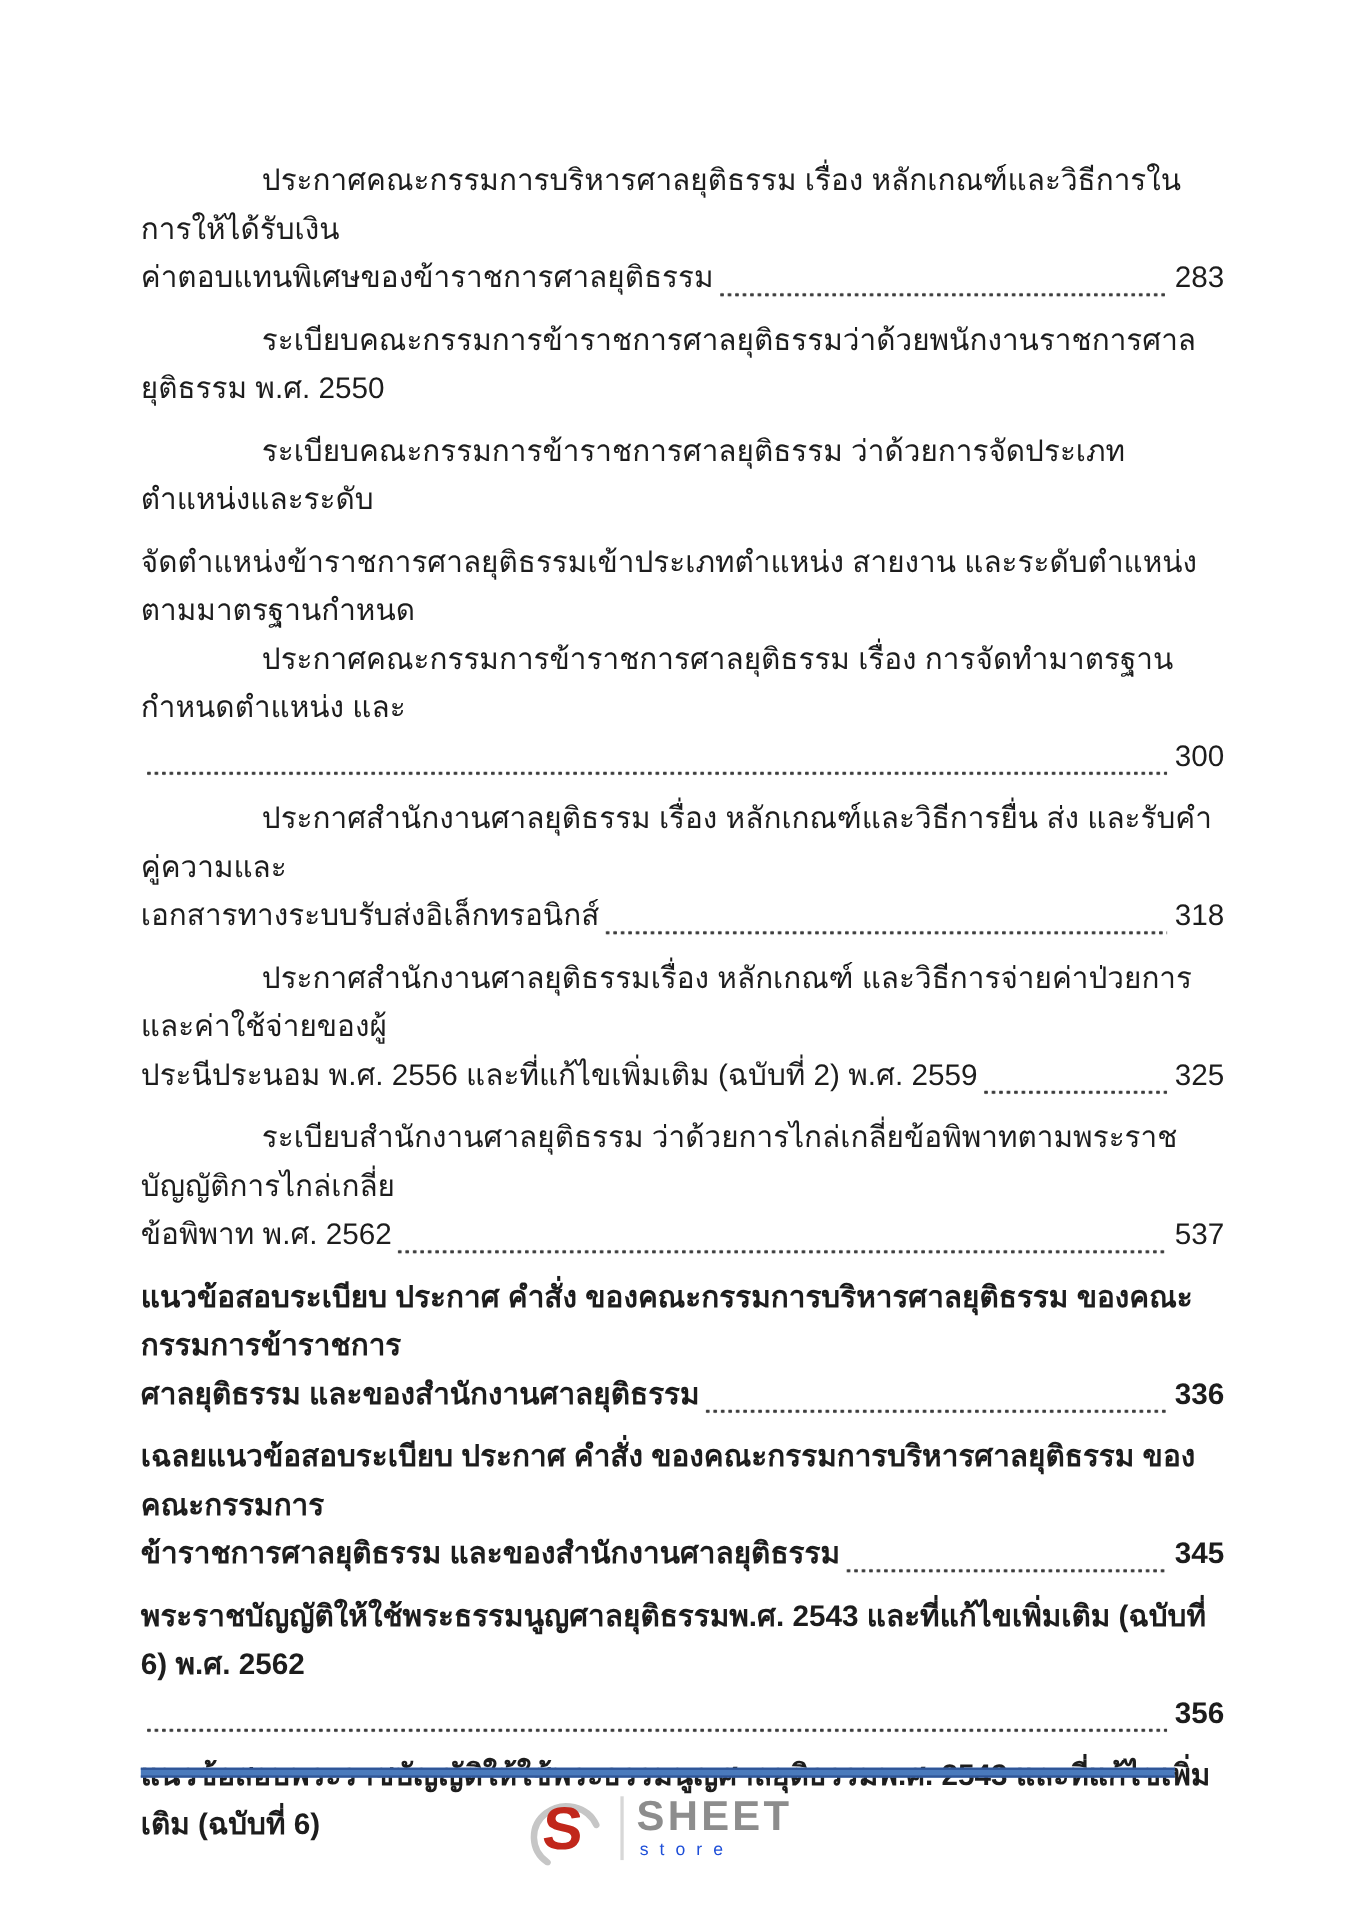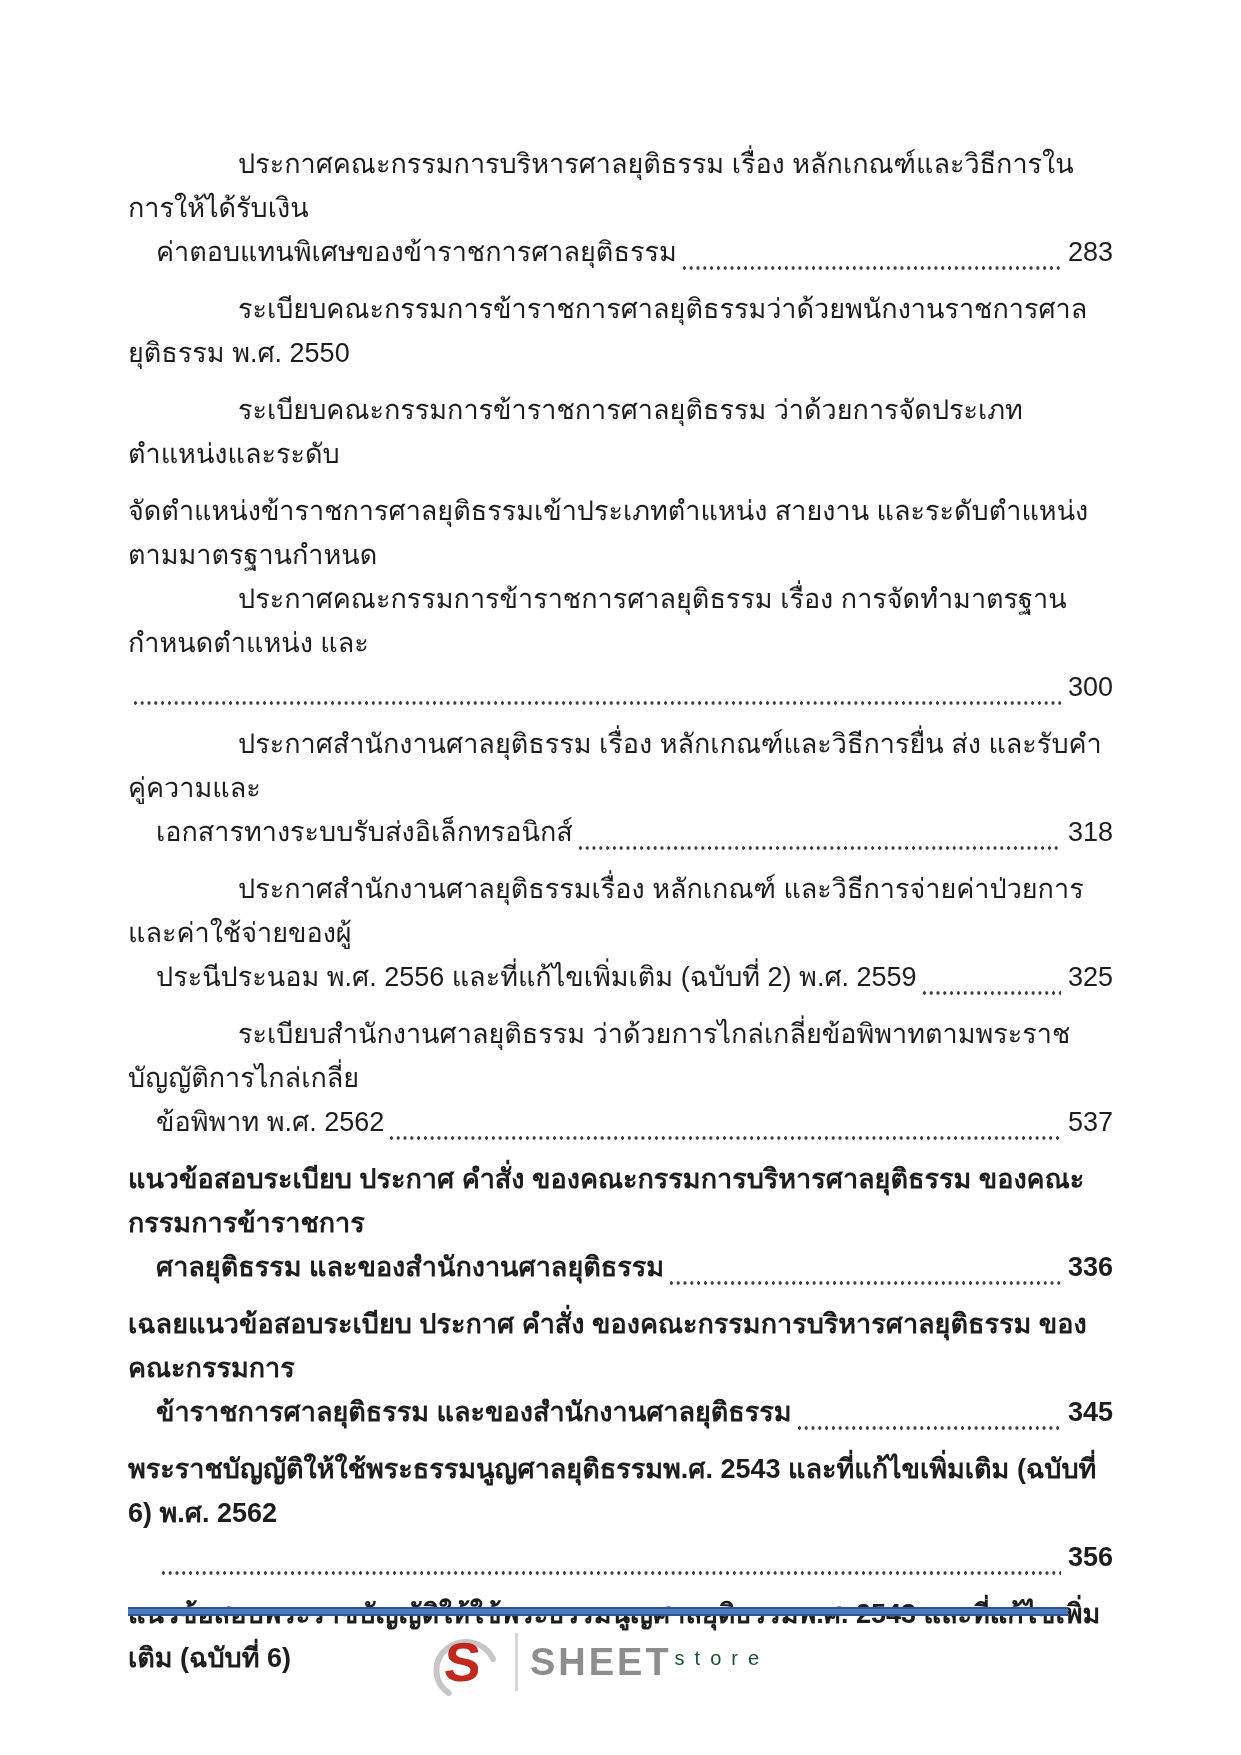--- a/index.html
+++ b/index.html
@@ -13,21 +13,21 @@
   }
   .content {
     position:absolute;
     top:142px; left:128px; width:985px;
   }
   .entry { margin-bottom:13px; font-size:27px; font-weight:400; }
   .entry.bold { font-weight:700; }
   .line { line-height:44px; }
   .line.indent { text-indent:110px; }
   .lastline { display:flex; align-items:flex-end; line-height:44px; }
-  .lastline .txt { white-space:nowrap;margin-left:28px; }
+  .lastline .txt { white-space:nowrap; }
   .dots {
     flex:1 1 auto;
     min-width:16px;
     height:44px;
     background-image:radial-gradient(circle, #3d3d3d 1.5px, transparent 1.9px);
     background-size:6.8px 10px;
     background-repeat:repeat-x;
     background-position:0 33px;
     margin:0 3px 0 4px;
   }
@@ -43,27 +43,27 @@
     box-sizing:border-box;
   }
   .logo {
     position:absolute;
     top:1628px; left:0; width:100%;
     display:flex; justify-content:center; align-items:center;
     gap:12px;
   }
   .logo-mark { display:block; }
   .logo-divider { width:3px; height:58px; background:#d7d7d7; }
-  .brand-block { display:flex; flex-direction:row; }
+  .brand-block { display:flex; flex-direction:column; }
   .brand {
     font-size:38px; font-weight:700; color:#8d8d8d;
     letter-spacing:3px; line-height:36px;
   }
   .sub {
-    font-size:20px; color:#14532d;
+    font-size:16px; color:#1d4ed8;
     letter-spacing:10px; margin-top:3px; padding-left:3px;
   }
 </style>
 </head>
 <body>
 
 <div class="page">
 
   <div class="content">
       <div class="entry">

